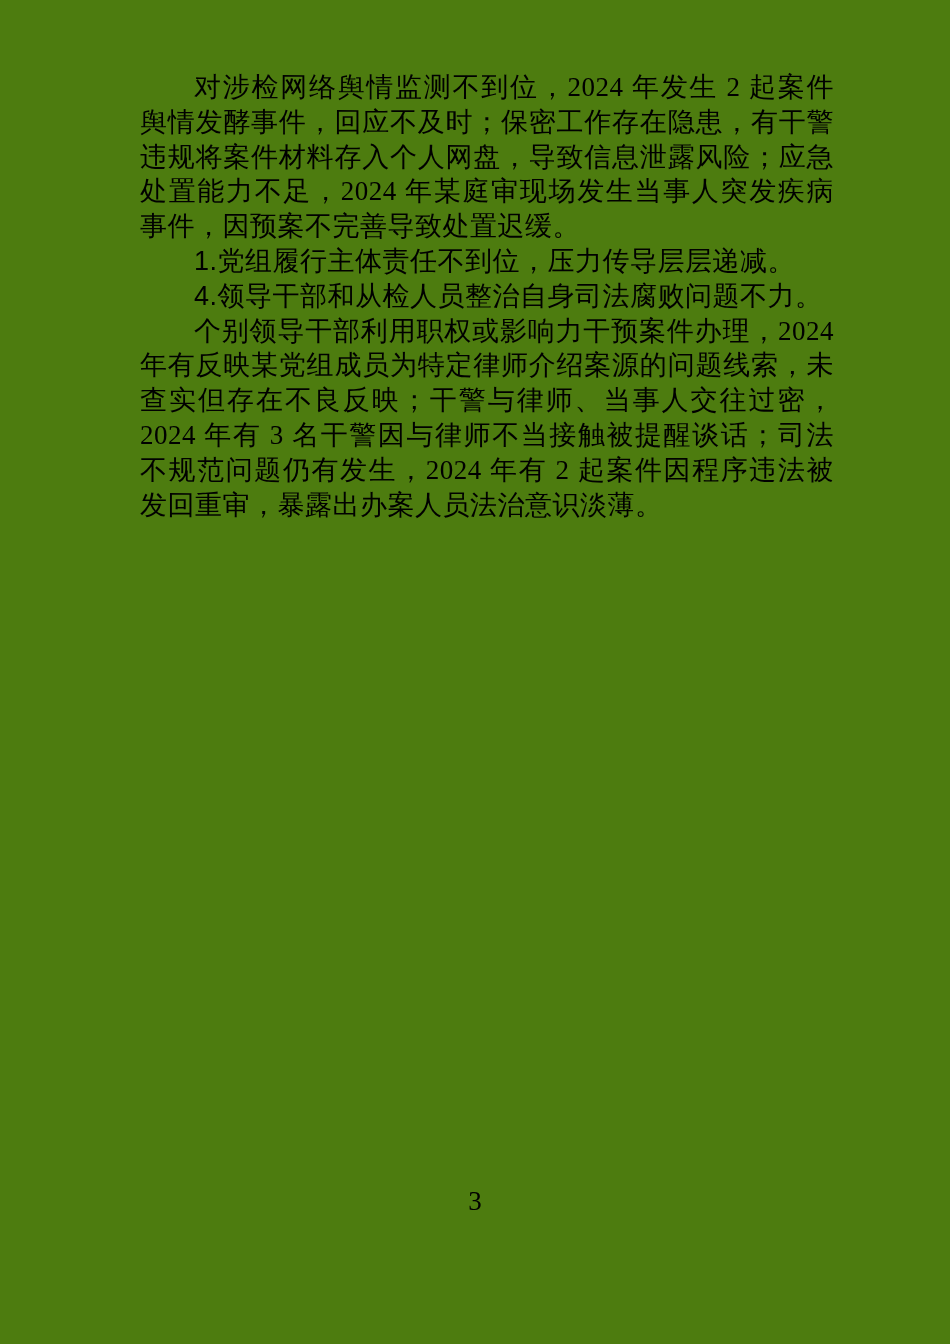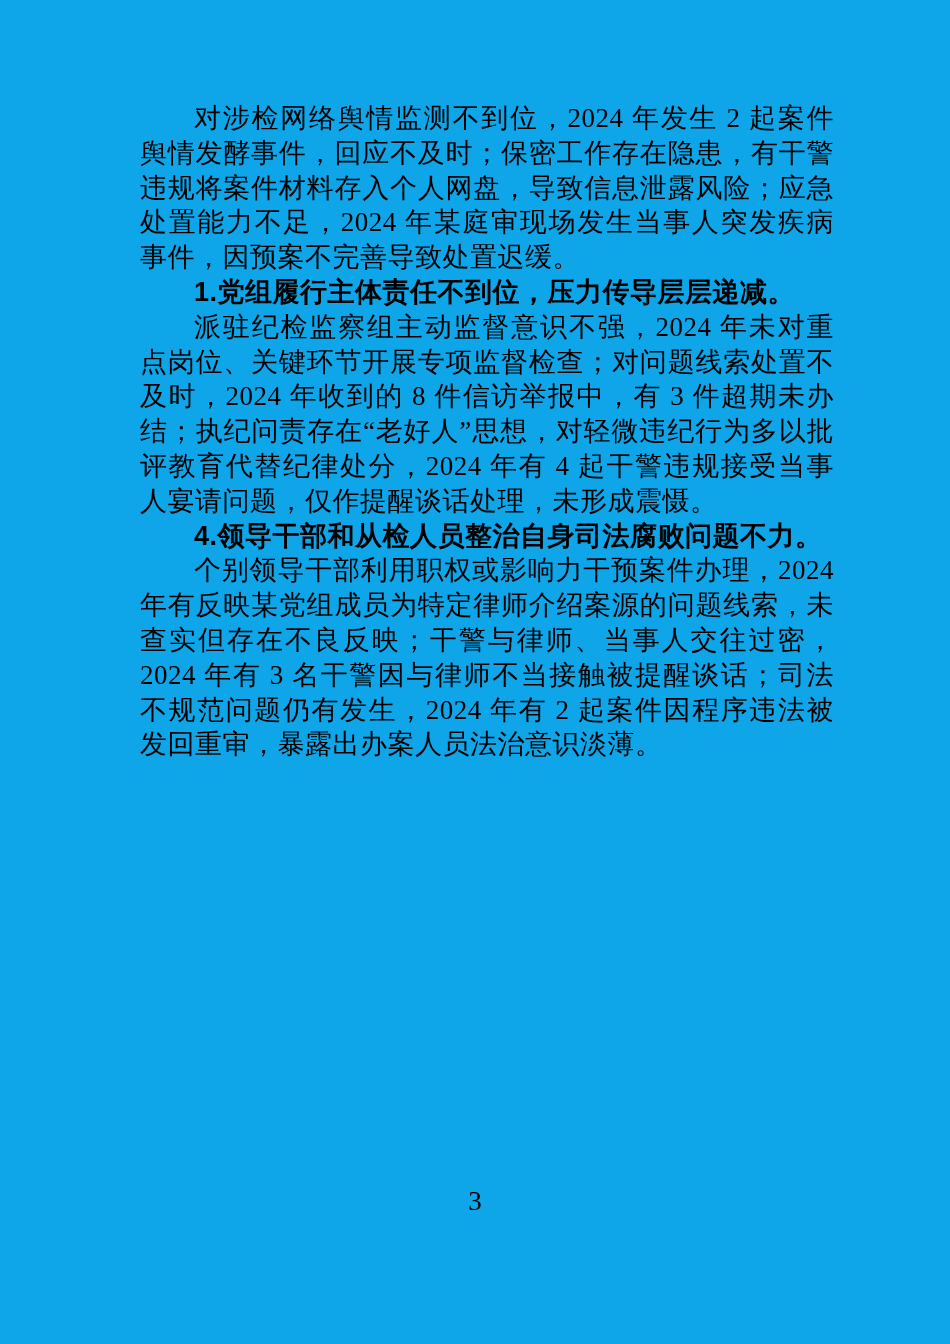--- a/index.html
+++ b/index.html
@@ -14,42 +14,42 @@
     color: #000000;
     overflow: hidden;
   }
   .page {
     box-sizing: border-box;
     position: absolute;
     top: 0;
     left: 0;
     width: 950px;
     height: 1344px;
-    padding: 101px 116px 0 140px;
-    background: #0ea5e9;
+    padding: 70px 116px 0 140px;
+    background: #4d7c0f;
   }
   .para,
   .section-heading,
   .numbered-heading {
     margin: 0;
     font-size: 27px;
     line-height: 34.8px;
     text-indent: 54px;
     text-align: justify;
     text-justify: inter-ideograph;
     letter-spacing: 0.5px;
   }
   .para,
   .section-heading {
     font-family: "Liberation Serif", serif;
     font-weight: 400;
   }
   .numbered-heading {
     font-family: "Liberation Sans", sans-serif;
-    font-weight: 700;
+    font-weight: 400;
   }
   .page-number {
     position: absolute;
     top: 1184px;
     left: 0;
     width: 950px;
     text-align: center;
     font-family: "Liberation Serif", serif;
     font-size: 27px;
     line-height: 34px;
@@ -59,21 +59,20 @@
 <body>
 
 <div class="page">
   <p class="para">对涉检网络舆情监测不到位，2024 年发生 2 起案件舆情发酵事件，回应不及时；保密工作存在隐患，有干警违规将案件材料存入个人网盘，导致信息泄露风险；应急处置能力不足，2024 年某庭审现场发生当事人突发疾病事件，因预案不完善导致处置迟缓。</p>
 
 
   <p class="numbered-heading">1.党组履行主体责任不到位，压力传导层层递减。</p>
 
 
 
-  <p class="para">派驻纪检监察组主动监督意识不强，2024 年未对重点岗位、关键环节开展专项监督检查；对问题线索处置不及时，2024 年收到的 8 件信访举报中，有 3 件超期未办结；执纪问责存在“老好人”思想，对轻微违纪行为多以批评教育代替纪律处分，2024 年有 4 起干警违规接受当事人宴请问题，仅作提醒谈话处理，未形成震慑。</p>
 
   <p class="numbered-heading">4.领导干部和从检人员整治自身司法腐败问题不力。</p>
 
   <p class="para">个别领导干部利用职权或影响力干预案件办理，2024 年有反映某党组成员为特定律师介绍案源的问题线索，未查实但存在不良反映；干警与律师、当事人交往过密，2024 年有 3 名干警因与律师不当接触被提醒谈话；司法不规范问题仍有发生，2024 年有 2 起案件因程序违法被发回重审，暴露出办案人员法治意识淡薄。</p>
 
 </div>
 
 <div class="page-number">3</div>
 
 </body></html>

